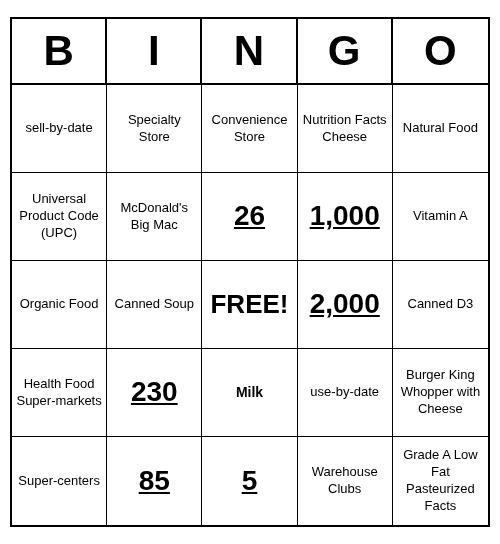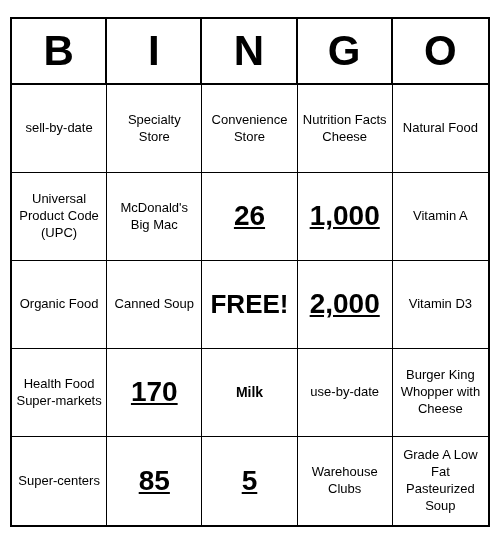--- a/index.html
+++ b/index.html
@@ -90,25 +90,25 @@
       <div class="bingo-cell">Natural Food</div>
       <div class="bingo-cell">Universal Product Code (UPC)</div>
       <div class="bingo-cell">McDonald's Big Mac</div>
       <div class="bingo-cell large-text">26</div>
       <div class="bingo-cell large-text">1,000</div>
       <div class="bingo-cell">Vitamin A</div>
       <div class="bingo-cell">Organic Food</div>
       <div class="bingo-cell">Canned Soup</div>
       <div class="bingo-cell free">FREE!</div>
       <div class="bingo-cell large-text">2,000</div>
-      <div class="bingo-cell">Vitamin D3</div>
+      <div class="bingo-cell">Canned D3</div>
       <div class="bingo-cell">Health Food Super-markets</div>
-      <div class="bingo-cell large-text">170</div>
+      <div class="bingo-cell large-text">230</div>
       <div class="bingo-cell medium-text">Milk</div>
       <div class="bingo-cell">use-by-date</div>
       <div class="bingo-cell">Burger King Whopper with Cheese</div>
       <div class="bingo-cell">Super-centers</div>
       <div class="bingo-cell large-text">85</div>
       <div class="bingo-cell large-text">5</div>
       <div class="bingo-cell">Warehouse Clubs</div>
-      <div class="bingo-cell">Grade A Low Fat Pasteurized Soup</div>
+      <div class="bingo-cell">Grade A Low Fat Pasteurized Facts</div>
     </div>
 </div>
 
 </body></html>

